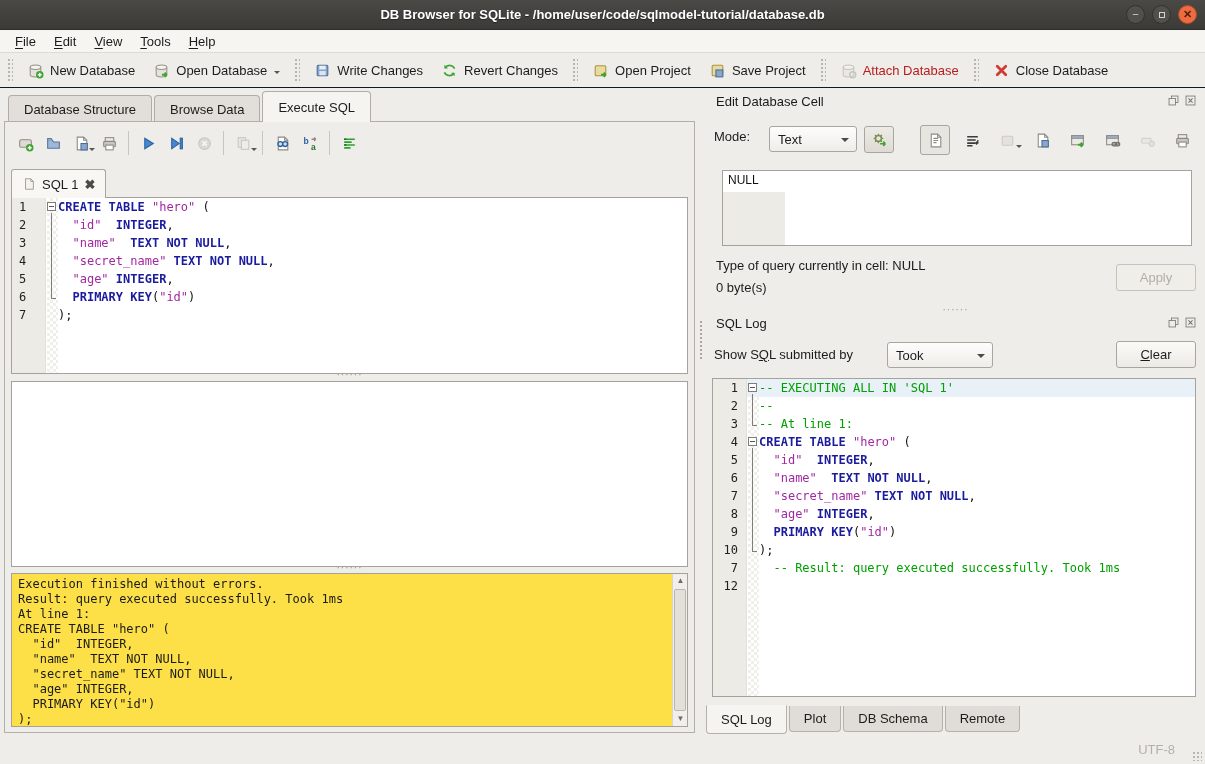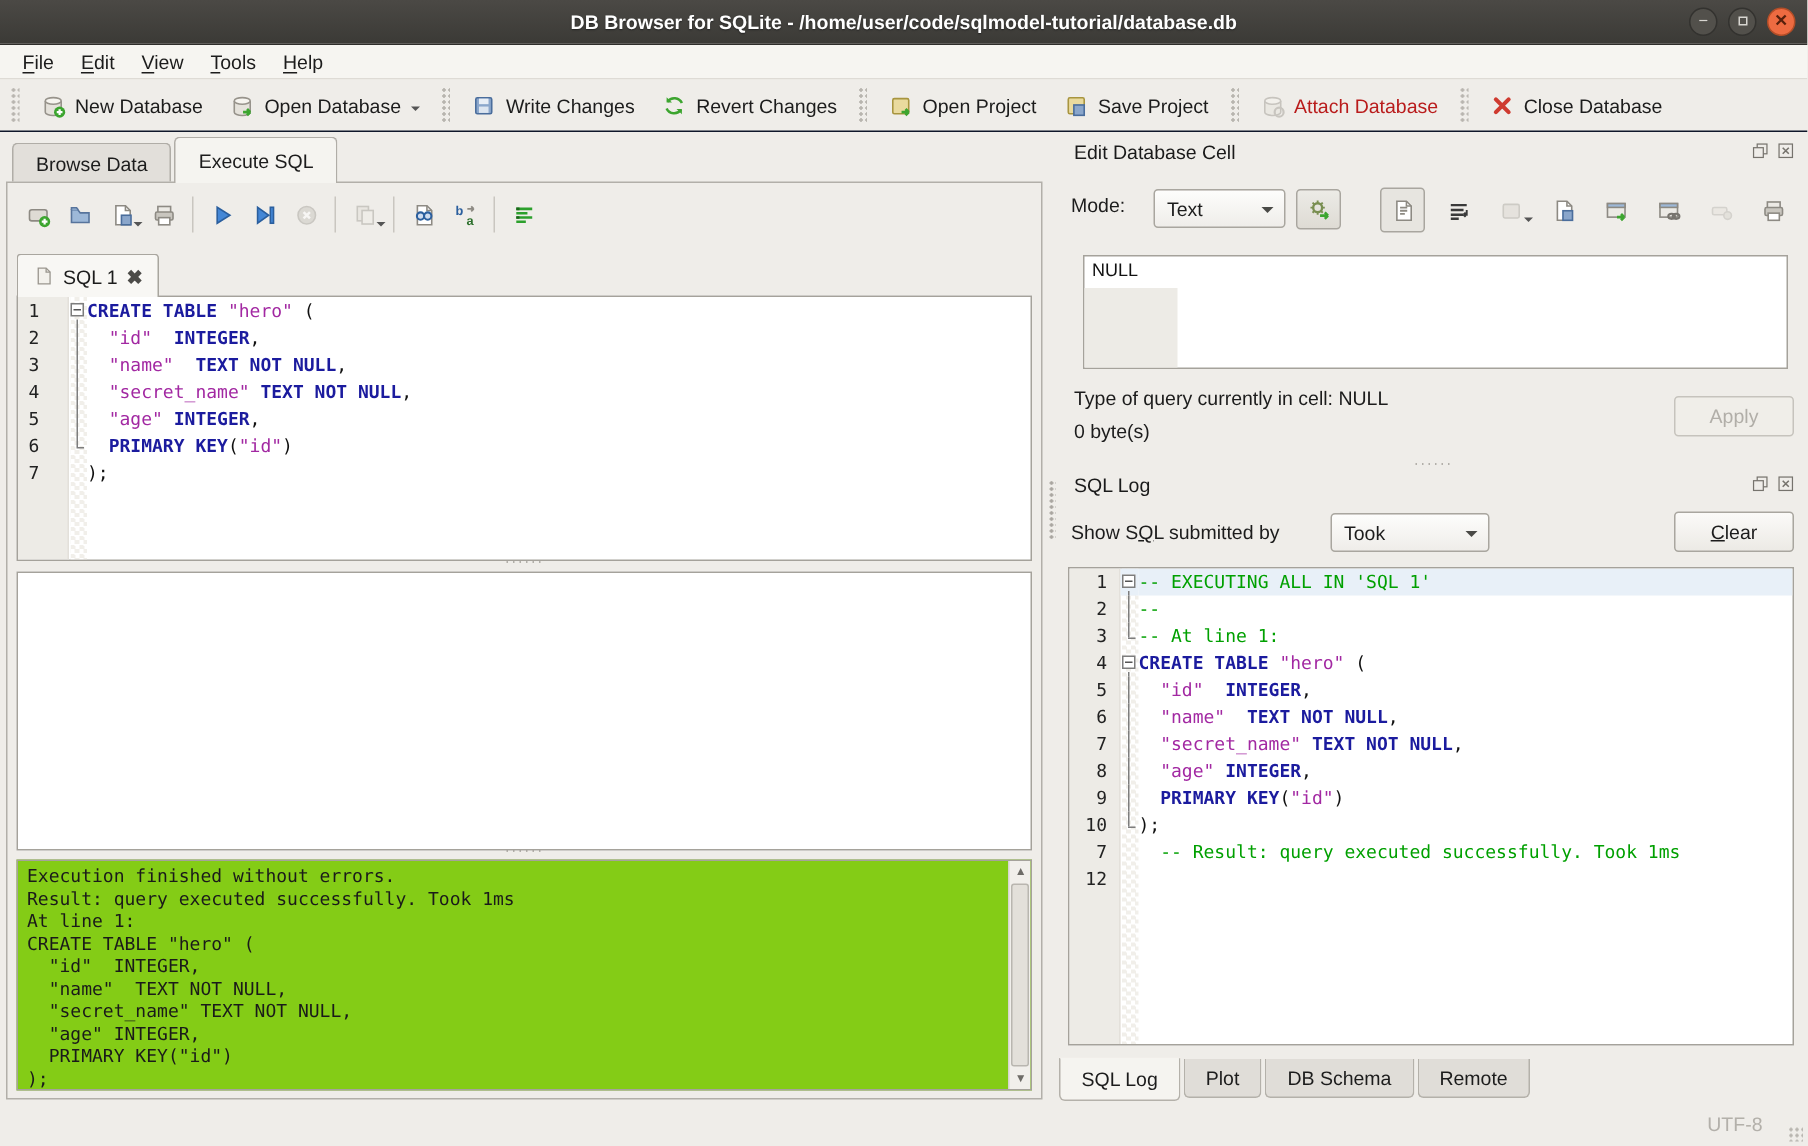--- a/index.html
+++ b/index.html
@@ -80,21 +80,21 @@
   .fendh { position:absolute; left:5px; top:10px; width:5px; height:1px; background:#7d7d7d; }
 
   .hsplit { position:absolute; left:6px; right:6px; height:6px; }
   .hsplit::before { content:"······"; position:absolute; left:50%; top:-6px; transform:translateX(-50%);
     color:#9c9993; font-size:10px; letter-spacing:1px; }
   #split1 { top:253px; }
   #split2 { top:446px; }
 
   #results-pane { position:absolute; left:6px; right:6px; top:259px; height:186px; background:#fff; border:1px solid #a5a29b; }
 
-  #exec-log { position:absolute; left:6px; right:6px; top:451px; height:154px; background:#84cc16; border:1px solid #a5a29b; overflow:hidden; }
+  #exec-log { position:absolute; left:6px; right:6px; top:451px; height:154px; background:#fde047; border:1px solid #a5a29b; overflow:hidden; }
   #exec-log pre { font-family:"DejaVu Sans Mono",monospace; font-size:12px; line-height:15px; padding:3px 6px; color:#1a1a1a; }
   .vscroll { position:absolute; right:0; top:0; bottom:0; width:15px; background:#f1efeb; border-left:1px solid #d7d4ce; }
   .vscroll .arr { position:absolute; left:0; width:15px; height:14px; color:#6e6c67; font-size:8px; text-align:center; line-height:14px; }
   .vscroll .up { top:0; }  .vscroll .dn { bottom:0; }
   .vscroll .thumb { position:absolute; left:1px; right:1px; top:15px; bottom:15px; background:#e3e0da; border:1px solid #b9b6b0; border-radius:2px; }
 
   
   #right-panel { position:absolute; left:706px; top:88px; right:0; height:647px; }
   .dock-title { position:absolute; left:10px; font-size:13px; color:#1a1a1a; }
   .dock-btns { position:absolute; right:8px; display:flex; gap:4px; }
@@ -249,20 +249,21 @@
         <svg width="17" height="17" viewBox="0 0 16 16">
           <path d="M4 4l8 8M12 4l-8 8" stroke="#cf3b30" stroke-width="2.6" stroke-linecap="round"></path>
         </svg>
       </span>
       <span class="label">Close Database</span>
     </div>
   </div>
 
 <div id="left-panel">
   <div id="main-tabs">
+      <div class="mtab">Database Structure</div>
       <div class="mtab">Browse Data</div>
       <div class="mtab active">Execute SQL</div>
     </div>
   <div id="left-frame">
     <div id="sqlbar">
         <div class="ibtn">
           <svg width="17" height="17" viewBox="0 0 16 16">
             <rect x="2.5" y="4.5" width="11" height="7" rx="1.5" fill="#dedbd4" stroke="#8d8a83"></rect>
             <circle cx="12" cy="12" r="3.5" fill="#3ca52f"></circle>
             <path d="M12 10.2v3.6M10.2 12h3.6" stroke="#fff" stroke-width="1.4"></path>

